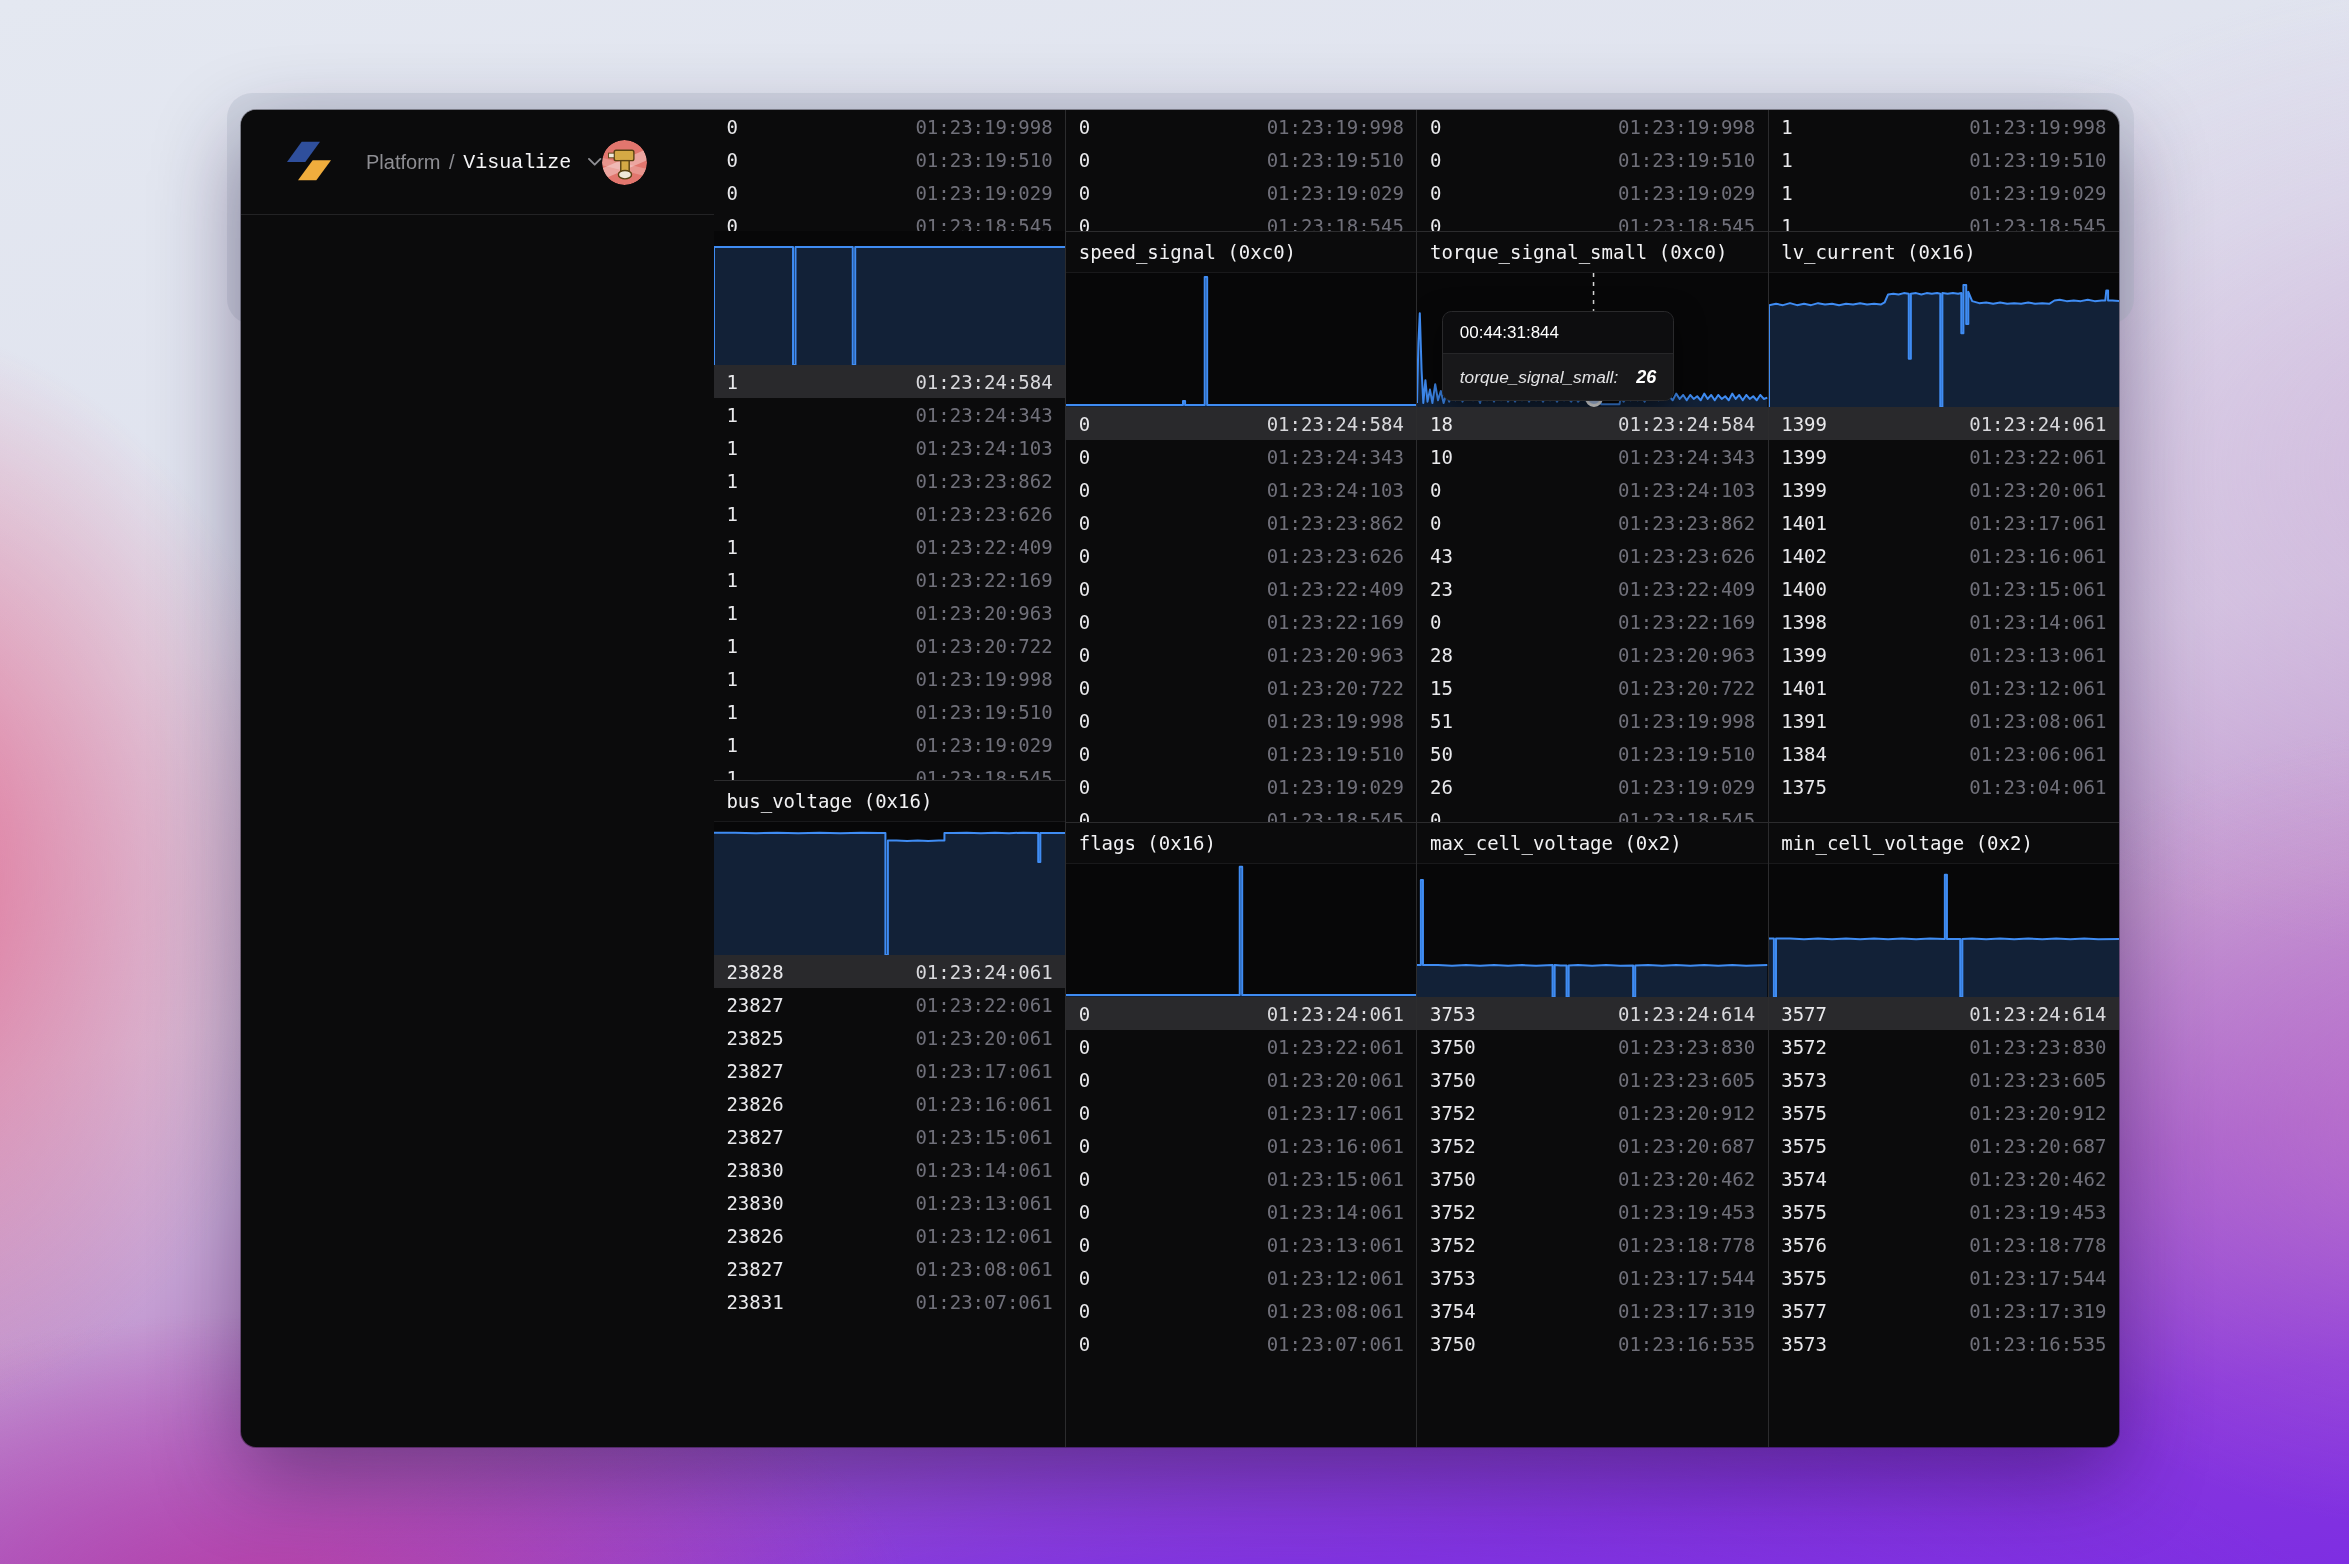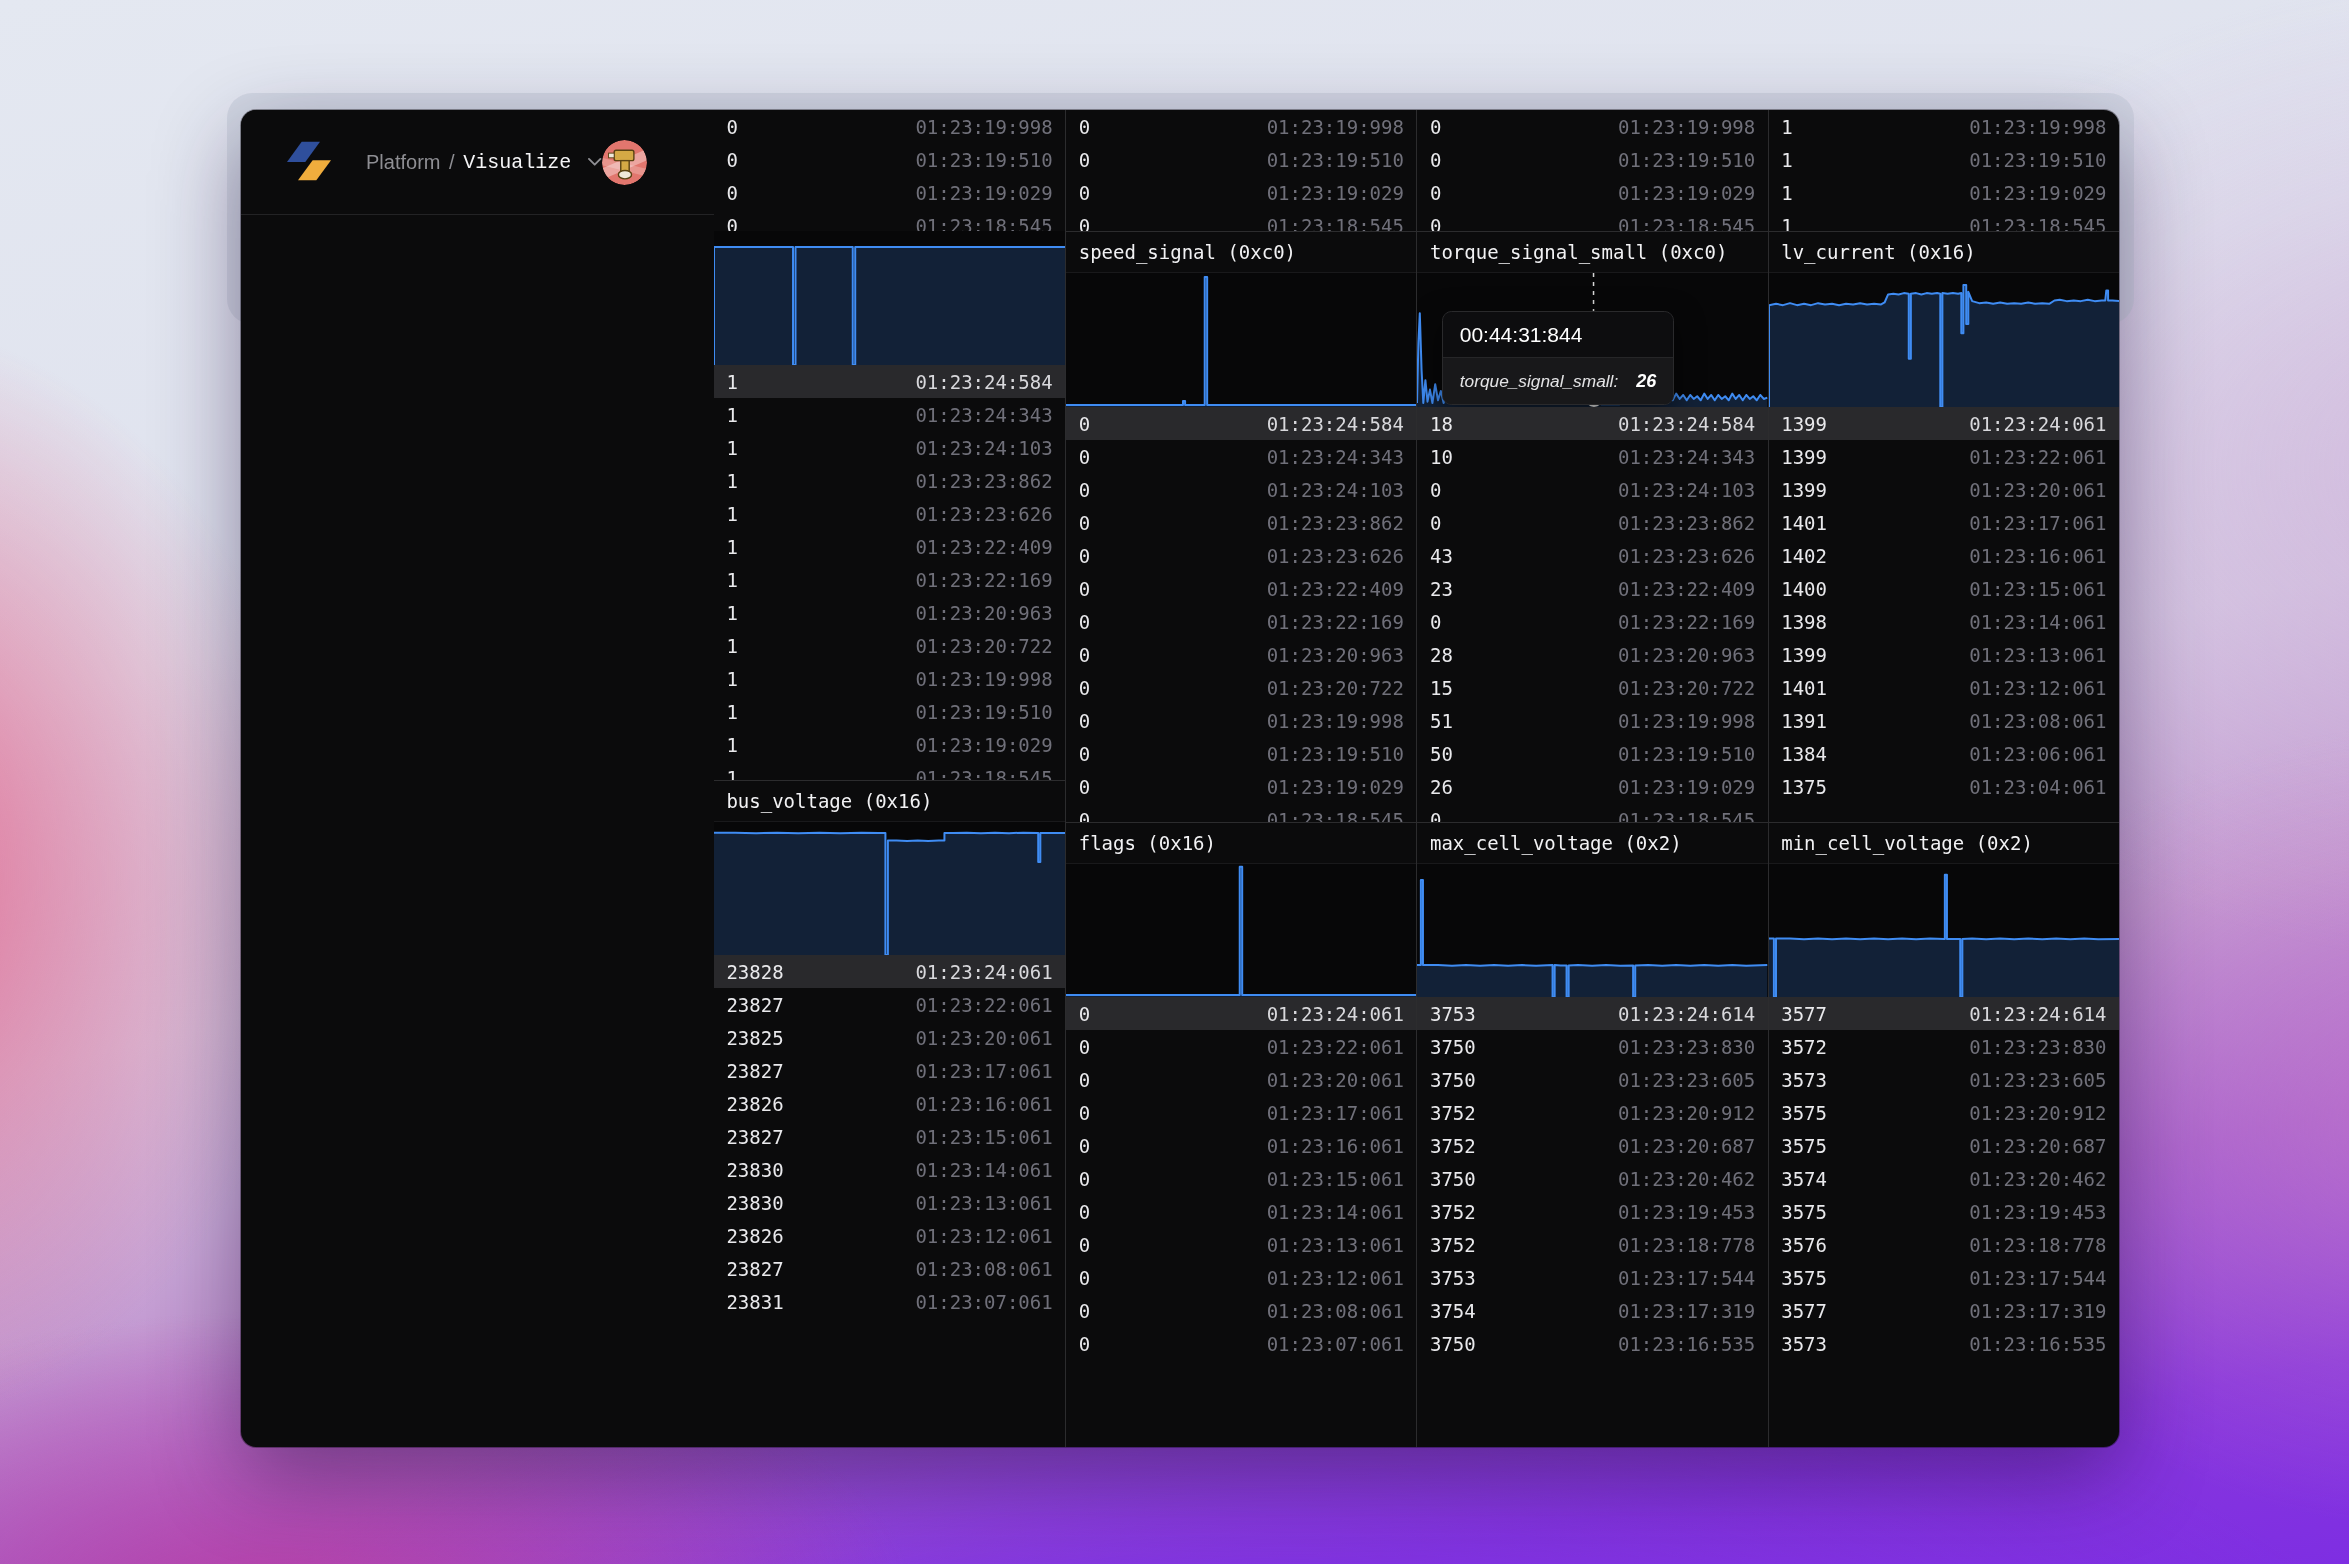--- a/index.html
+++ b/index.html
@@ -50,21 +50,21 @@
     font-family:"DejaVu Sans Mono",monospace;font-size:19px;color:#f2f2f4;}
   
   .chart{position:relative;height:134px;flex:0 0 134px;overflow:hidden;background:#070708;}
   .chart.c2{height:133px;flex:0 0 133px;}
   .csvg{position:absolute;inset:0;width:100%;height:100%;display:block;}
   .chart-dot{position:absolute;transform:translate(-50%,-50%);width:18px;height:18px;border-radius:50%;
     background:#bcd6ff;border:3.8px solid #ffffff;box-sizing:border-box;z-index:3;}
   
   .tooltip{position:absolute;left:25px;top:38px;z-index:4;background:#18181a;border:1px solid #2a2a2c;
     border-radius:9.6px;box-shadow:0 9.6px 29px rgba(0,0,0,.55);overflow:hidden;white-space:nowrap;}
-  .tt-time{padding:10.6px 16.3px;background:#0d0d0f;border-bottom:1px solid #262628;font-size:21px;color:#ffffff;}
+  .tt-time{padding:10.6px 16.3px;background:#0d0d0f;border-bottom:1px solid #262628;font-size:17px;color:#ffffff;}
   .tt-body{padding:12.5px 16.3px;display:flex;align-items:baseline;gap:18px;background:#18181a;font-style:italic;}
   .tt-label{color:#e4e4e6;font-size:17.3px;}
   .tt-value{color:#ffffff;font-size:18px;font-weight:700;}
 </style>
 </head>
 <body>
 
 <div class="backdrop"></div>
 
 <div class="app-window">

